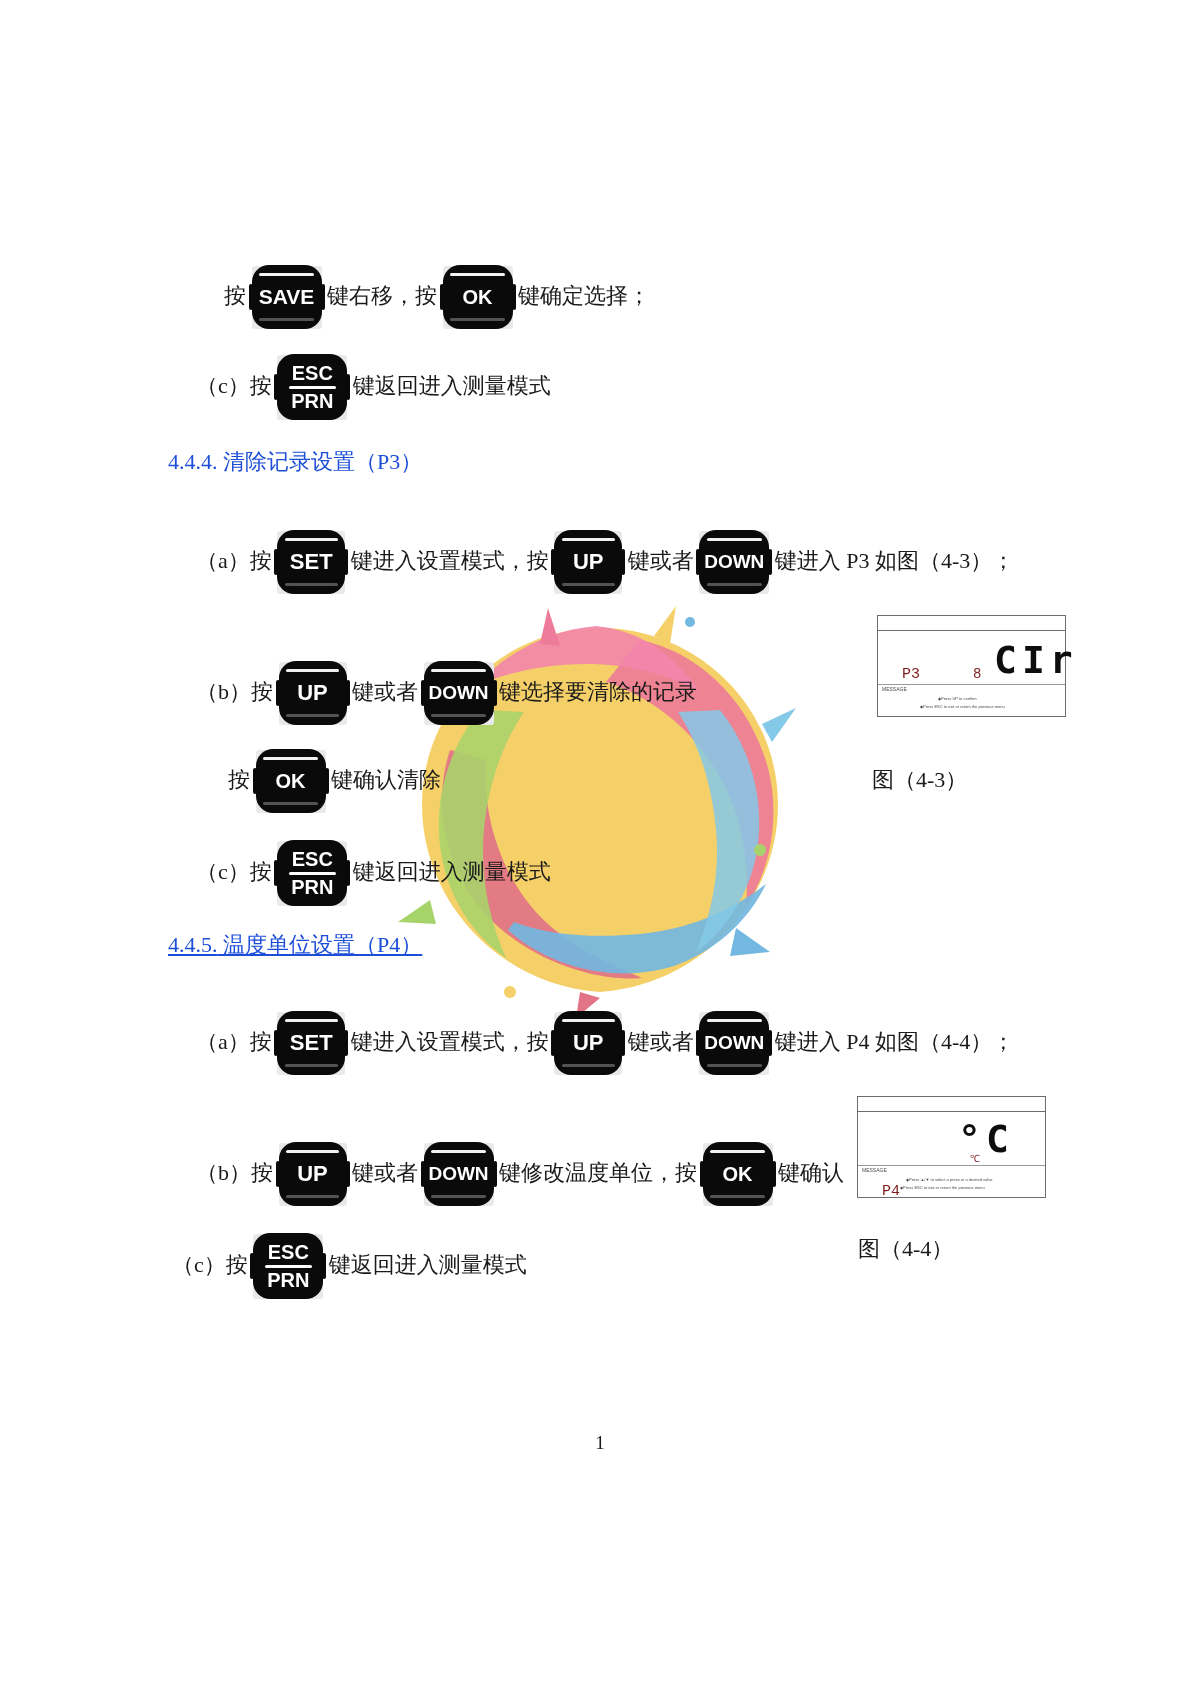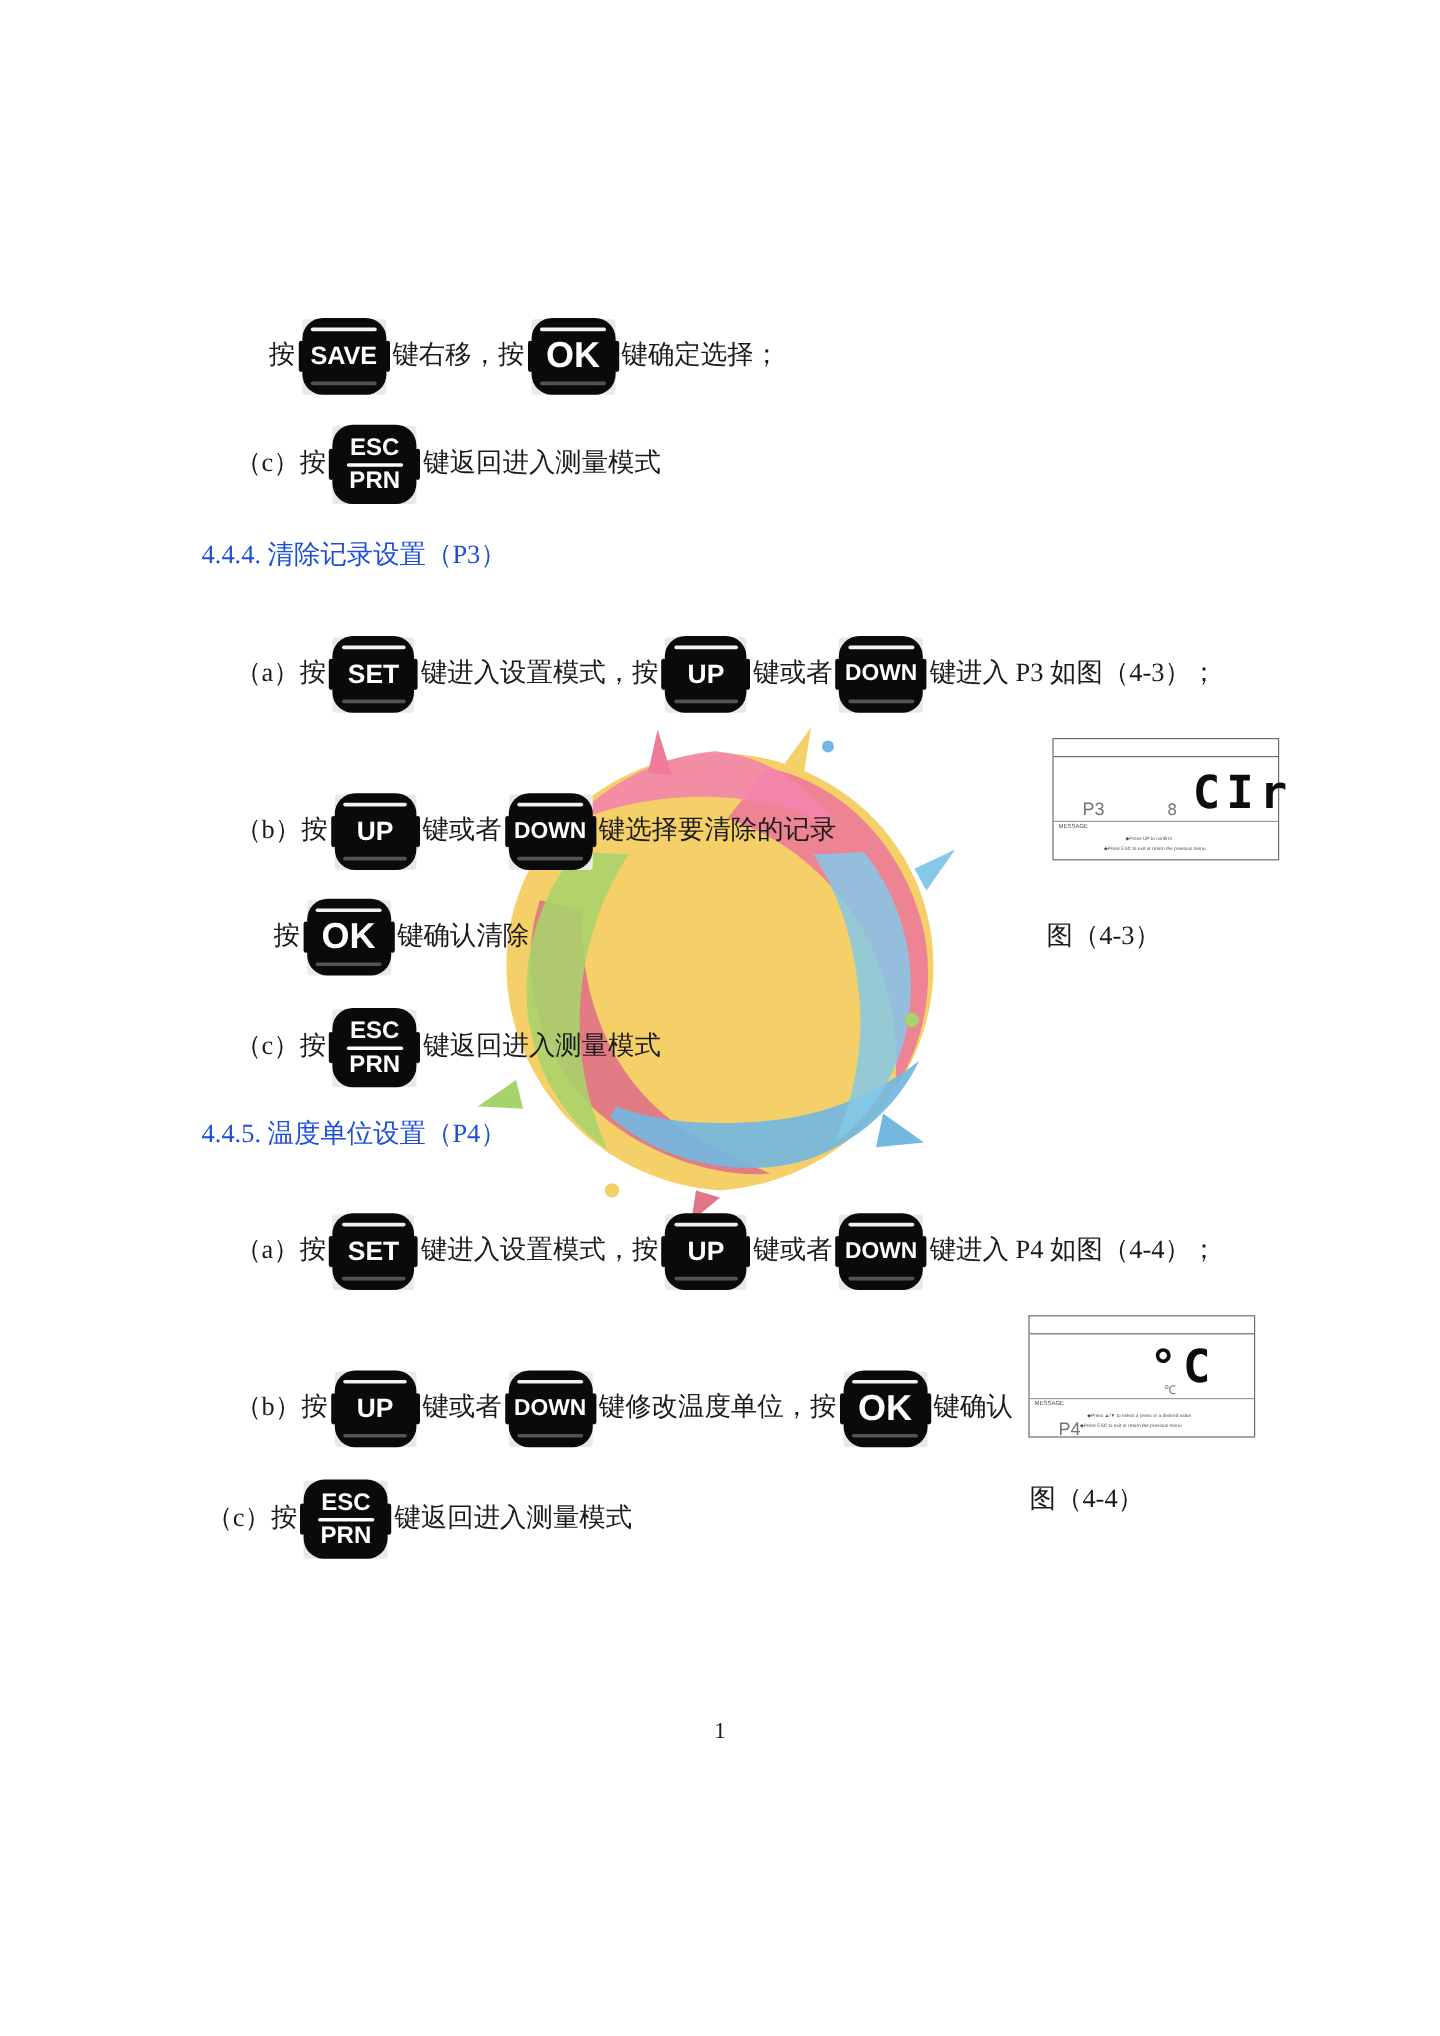--- a/index.html
+++ b/index.html
@@ -116,21 +116,21 @@
   .key .inner-bot{
     position:absolute;left:7%;right:7%;bottom:5px;height:3px;
     border-radius:3px;
     background:#ffffff;opacity:.30;
   }
   .key .divider{
     width:74%;height:3px;background:#ffffff;margin:2px 0;border-radius:2px;
   }
 
   .k-save{width:64px;height:58px;font-size:21px;}
-  .k-ok{width:64px;height:58px;font-size:30px;}
+  .k-ok{width:64px;height:58px;font-size:20px;}
   .k-esc{width:64px;height:60px;font-size:20px;}
   .k-set{width:62px;height:58px;font-size:22px;}
   .k-up{width:62px;height:58px;font-size:22px;}
   .k-down{width:64px;height:58px;font-size:19px;}
 
   
   .lcdbox{
     position:absolute;
     border:1px solid #6d6d6d;
     background:#ffffff;
@@ -151,22 +151,22 @@
   }
   .seg-big{
     position:absolute;
     font-family:"DejaVu Sans Mono", monospace;
     font-weight:bold;
     color:#0d0d0d;
     letter-spacing:5px;
   }
   .seg-small{
     position:absolute;
-    font-family:Liberation Sans, sans-serif;
-    color:#737373;
+    font-family:Liberation Mono, monospace;
+    color:#7f1d1d;
   }
   .lcd-tiny{
     position:absolute;
     font-family:"Liberation Sans", sans-serif;
     color:#4a4a4a;
     white-space:nowrap;
     transform-origin:left top;
   }
   .fig-cap{
     position:absolute;
@@ -355,21 +355,21 @@
         <div class="seg-big" style="left:84px;top:22px;font-size:38px;margin-left:32px;">CIr</div>
         <div class="seg-small" style="left:24px;top:50px;font-size:15px;">P3</div>
         <div class="seg-small" style="left:95px;top:50px;font-size:14px;">8</div>
         <div class="lcd-tiny" style="left:4px;top:70px;font-size:5px;">MESSAGE</div>
         <div class="lcd-tiny" style="left:60px;top:80px;font-size:4px;">◆Press UP to confirm</div>
         <div class="lcd-tiny" style="left:42px;top:88px;font-size:4px;">◆Press ESC to exit or return the previous menu</div>
       </div>
     </div>
     <div class="fig-cap" style="left:872px;top:752px;margin-top:13px;">图（4-3）</div>
 
-    <div class="heading" style="left:168px;top:930px;">
+    <div class="heading" style="left:168px;top:930px;text-decoration:underline;">
       <span>4.4.5.</span>
       <span>温度单位设置（P4）</span>
     </div>
 
     <div class="line" style="left:196px;top:1012px;">
       <span>（a）按</span>
       <span class="keyhalo">
         <span class="key k-set">
           <span class="edge-l"></span><span class="edge-r"></span>
           <span class="inner-top"></span><span class="inner-bot"></span>

